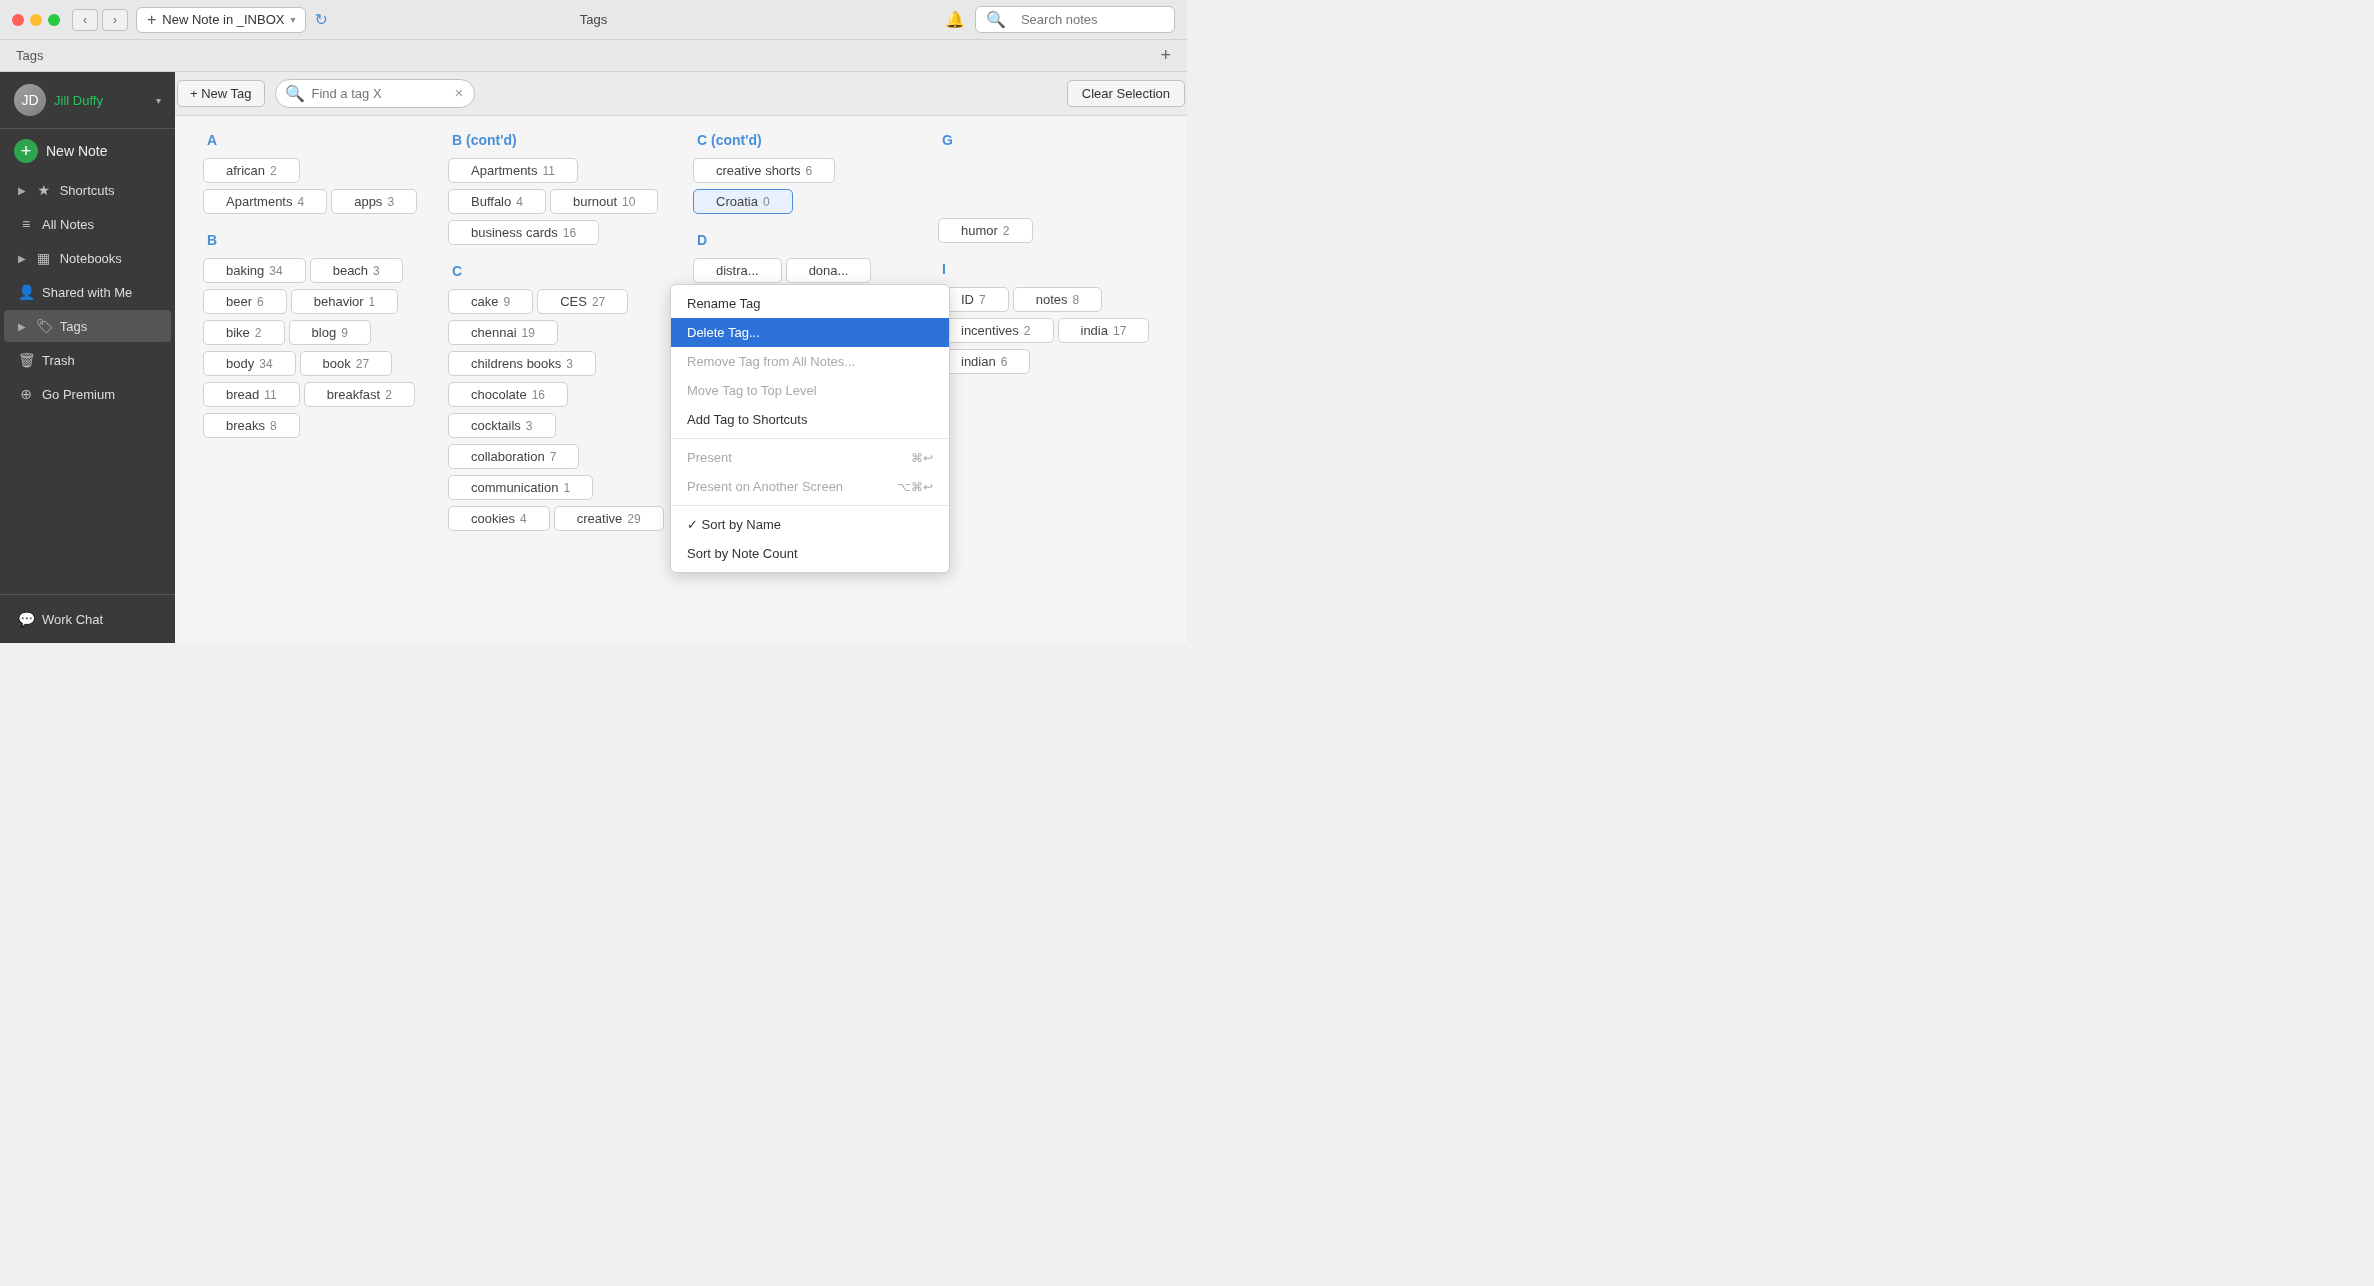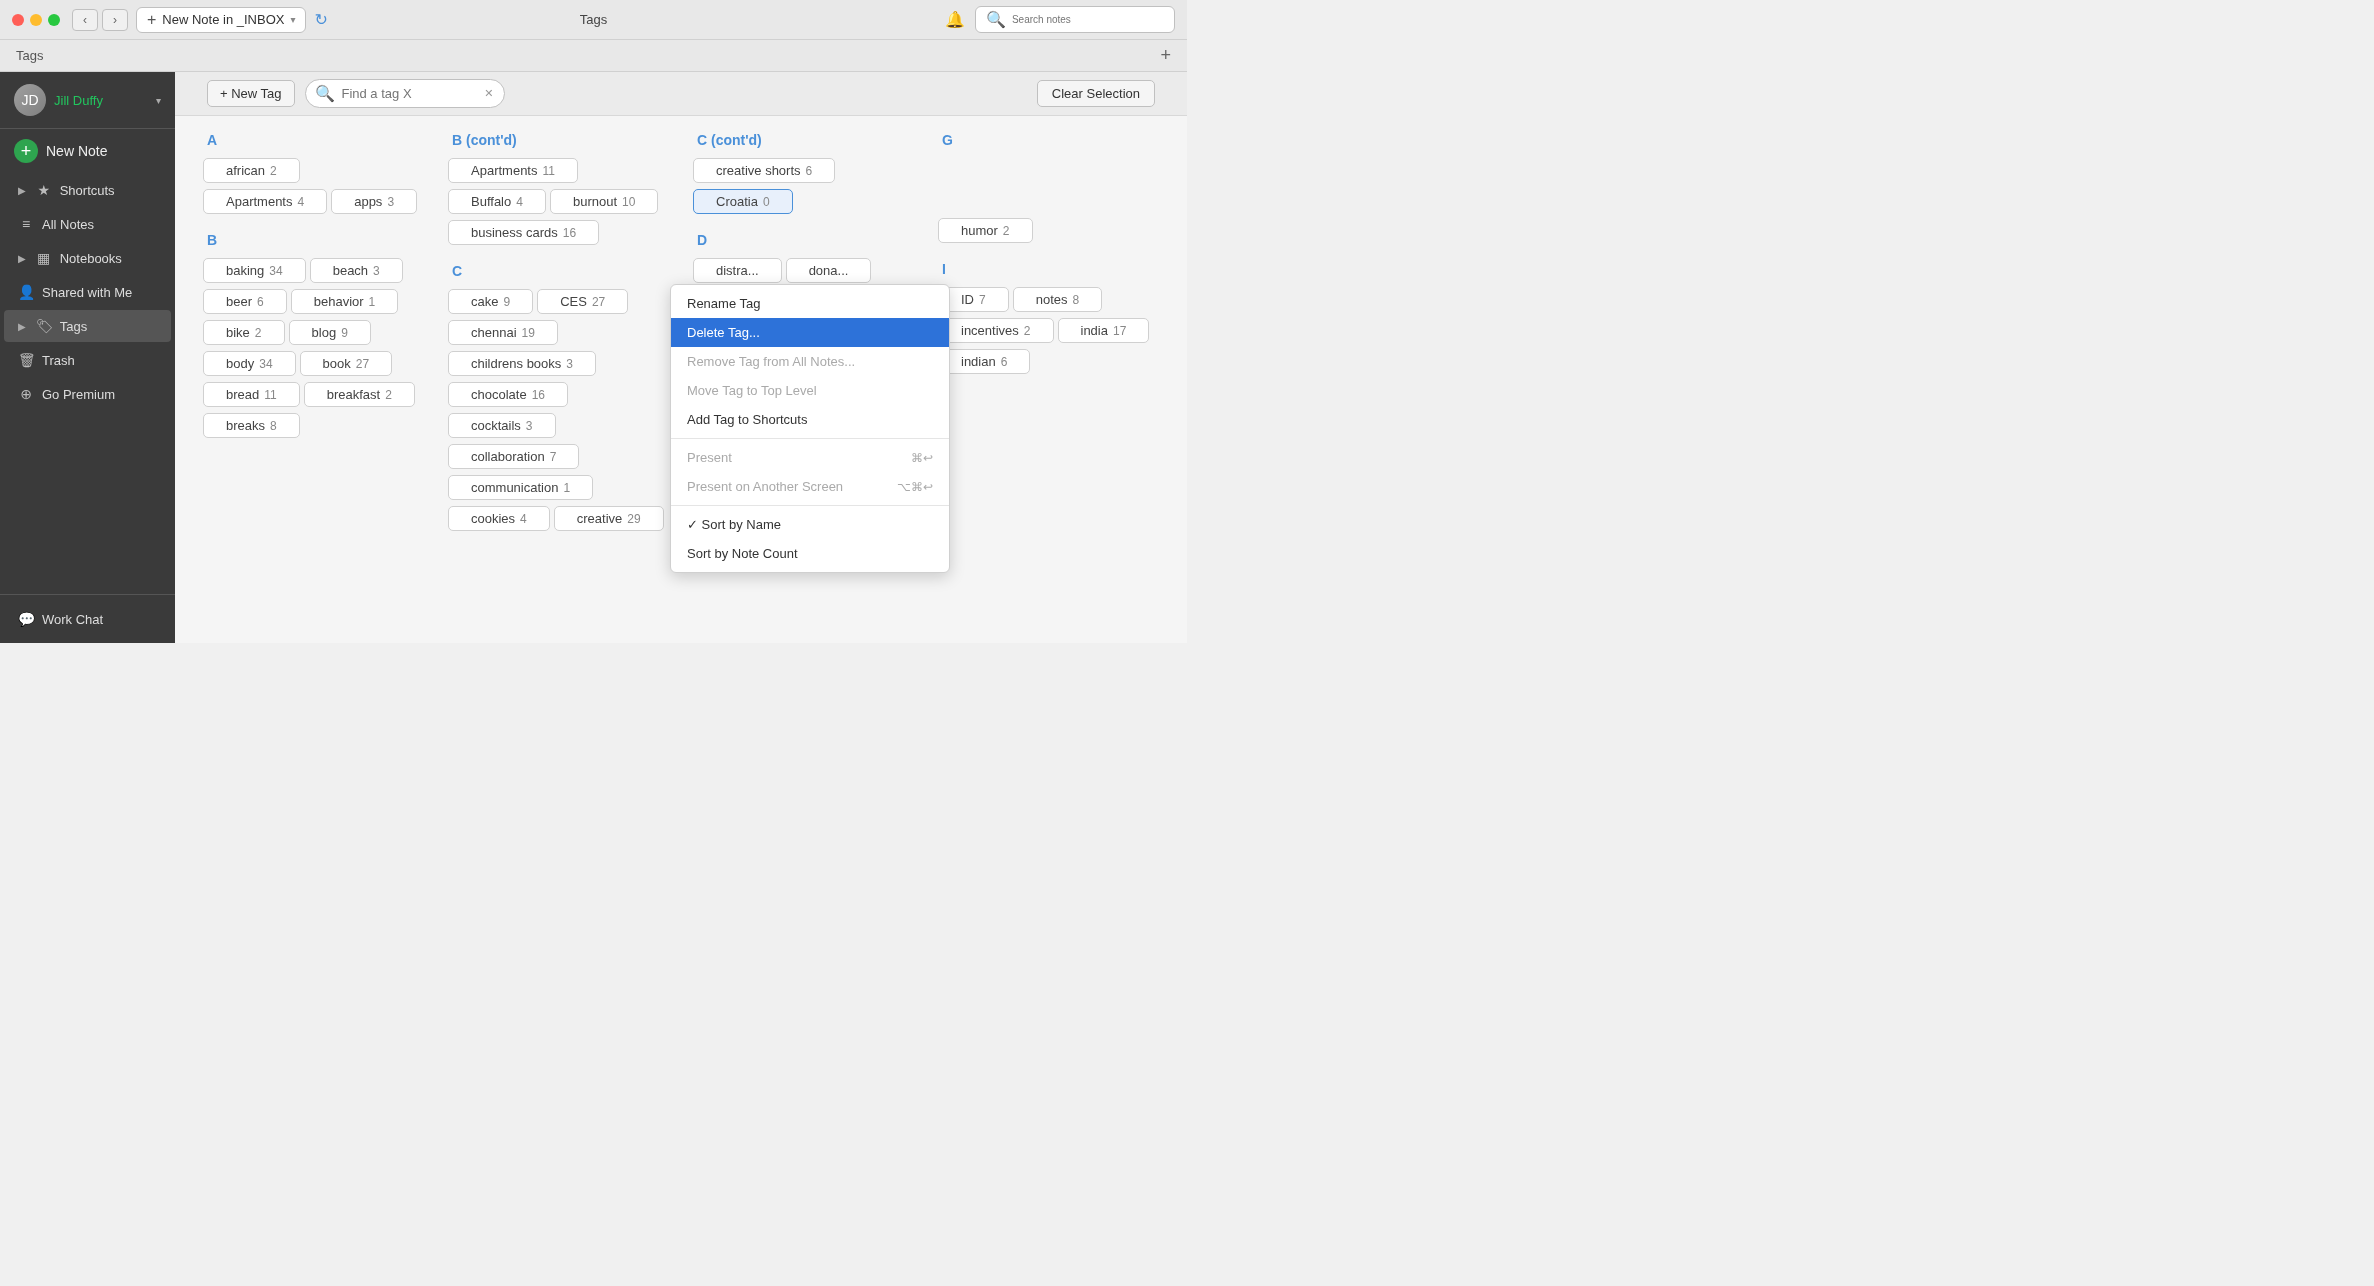--- a/index.html
+++ b/index.html
@@ -39,21 +39,21 @@
       font-size: 13px; color: #444; font-weight: 500;
     }
     .titlebar-right { margin-left: auto; display: flex; align-items: center; gap: 10px; }
     .notif-icon { font-size: 16px; color: #555; cursor: pointer; }
     .search-bar {
       display: flex; align-items: center; gap: 6px;
       background: #fff; border: 1px solid #c0c0c0; border-radius: 6px;
       padding: 3px 10px; width: 200px;
     }
     .search-bar input {
-      border: none; outline: none; font-size: 10px; color: #0f172a; background: transparent; width: 100%;
+      border: none; outline: none; font-size: 13px; color: #0f172a; background: transparent; width: 100%; margin-left: 9px;
     }
 
     
     .secondbar {
       height: 32px; background: #e8e8e8; display: flex; align-items: center;
       padding: 0 16px; border-bottom: 1px solid #d0d0d0;
       font-size: 13px; color: #555;
       justify-content: center;
     }
     .secondbar-plus {
@@ -111,21 +111,21 @@
       border-top: 1px solid #555;
     }
     .sidebar-bottom .sidebar-item { padding: 6px 4px; margin: 0; }
 
     
     .content {
       flex: 1; background: #f5f5f5; overflow: hidden; position: relative;
     }
     .content-toolbar {
       height: 44px; background: #ebebeb; border-bottom: 1px solid #d8d8d8;
-      display: flex; align-items: center; padding: 0 32px; gap: 10px;
+      display: flex; align-items: center; padding: 0 2px; gap: 10px;
     }
     .new-tag-btn {
       display: flex; align-items: center; gap: 5px;
       padding: 5px 12px; border: 1px solid #c0c0c0; border-radius: 5px;
       background: #f5f5f5; font-size: 13px; color: #333; cursor: pointer;
     }
     .find-tag-input {
       display: flex; align-items: center; gap: 6px;
       background: #fff; border: 1px solid #c0c0c0; border-radius: 15px;
       padding: 4px 10px; flex: 0 0 200px;

